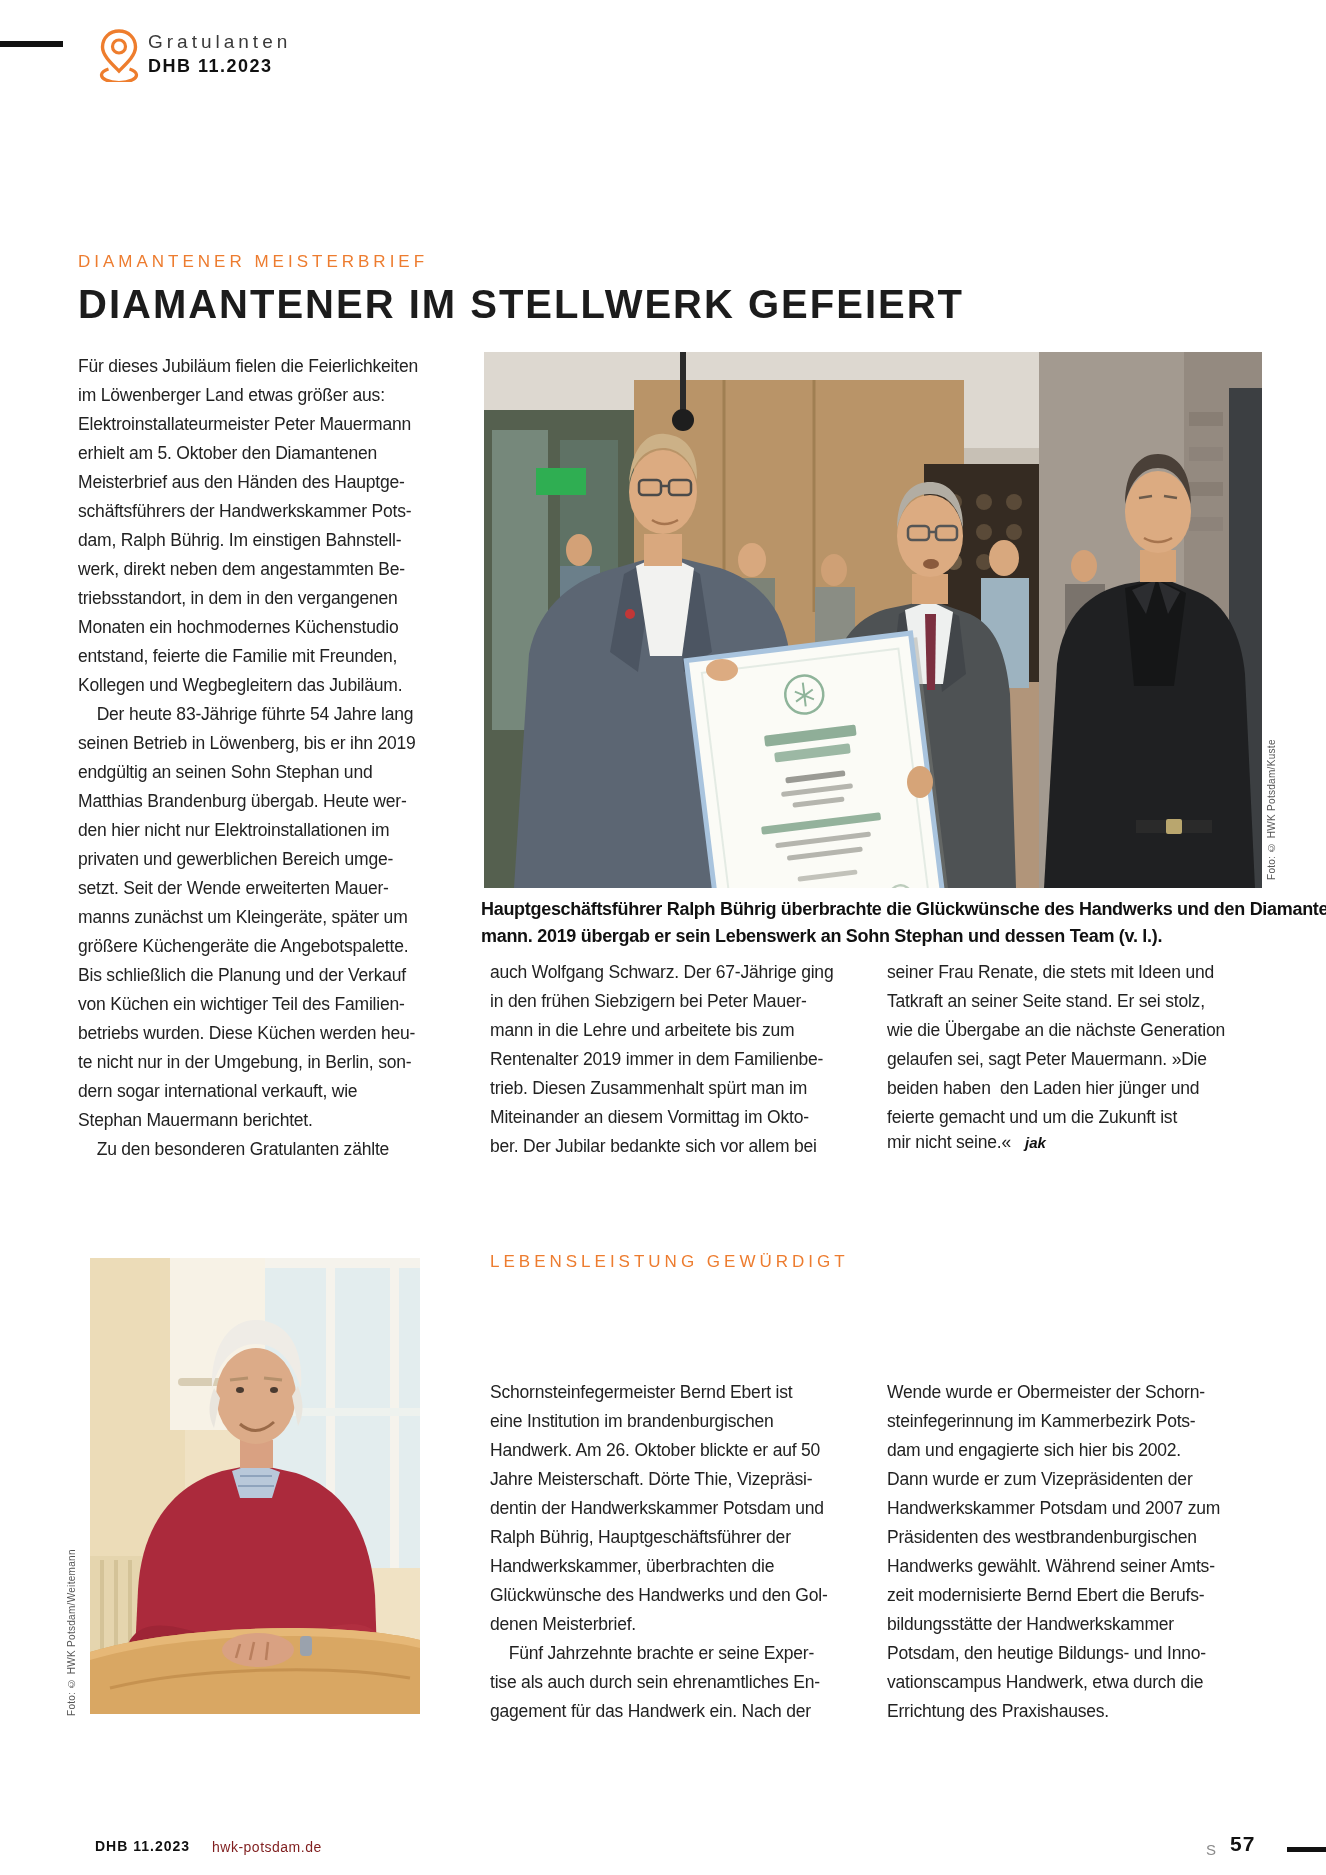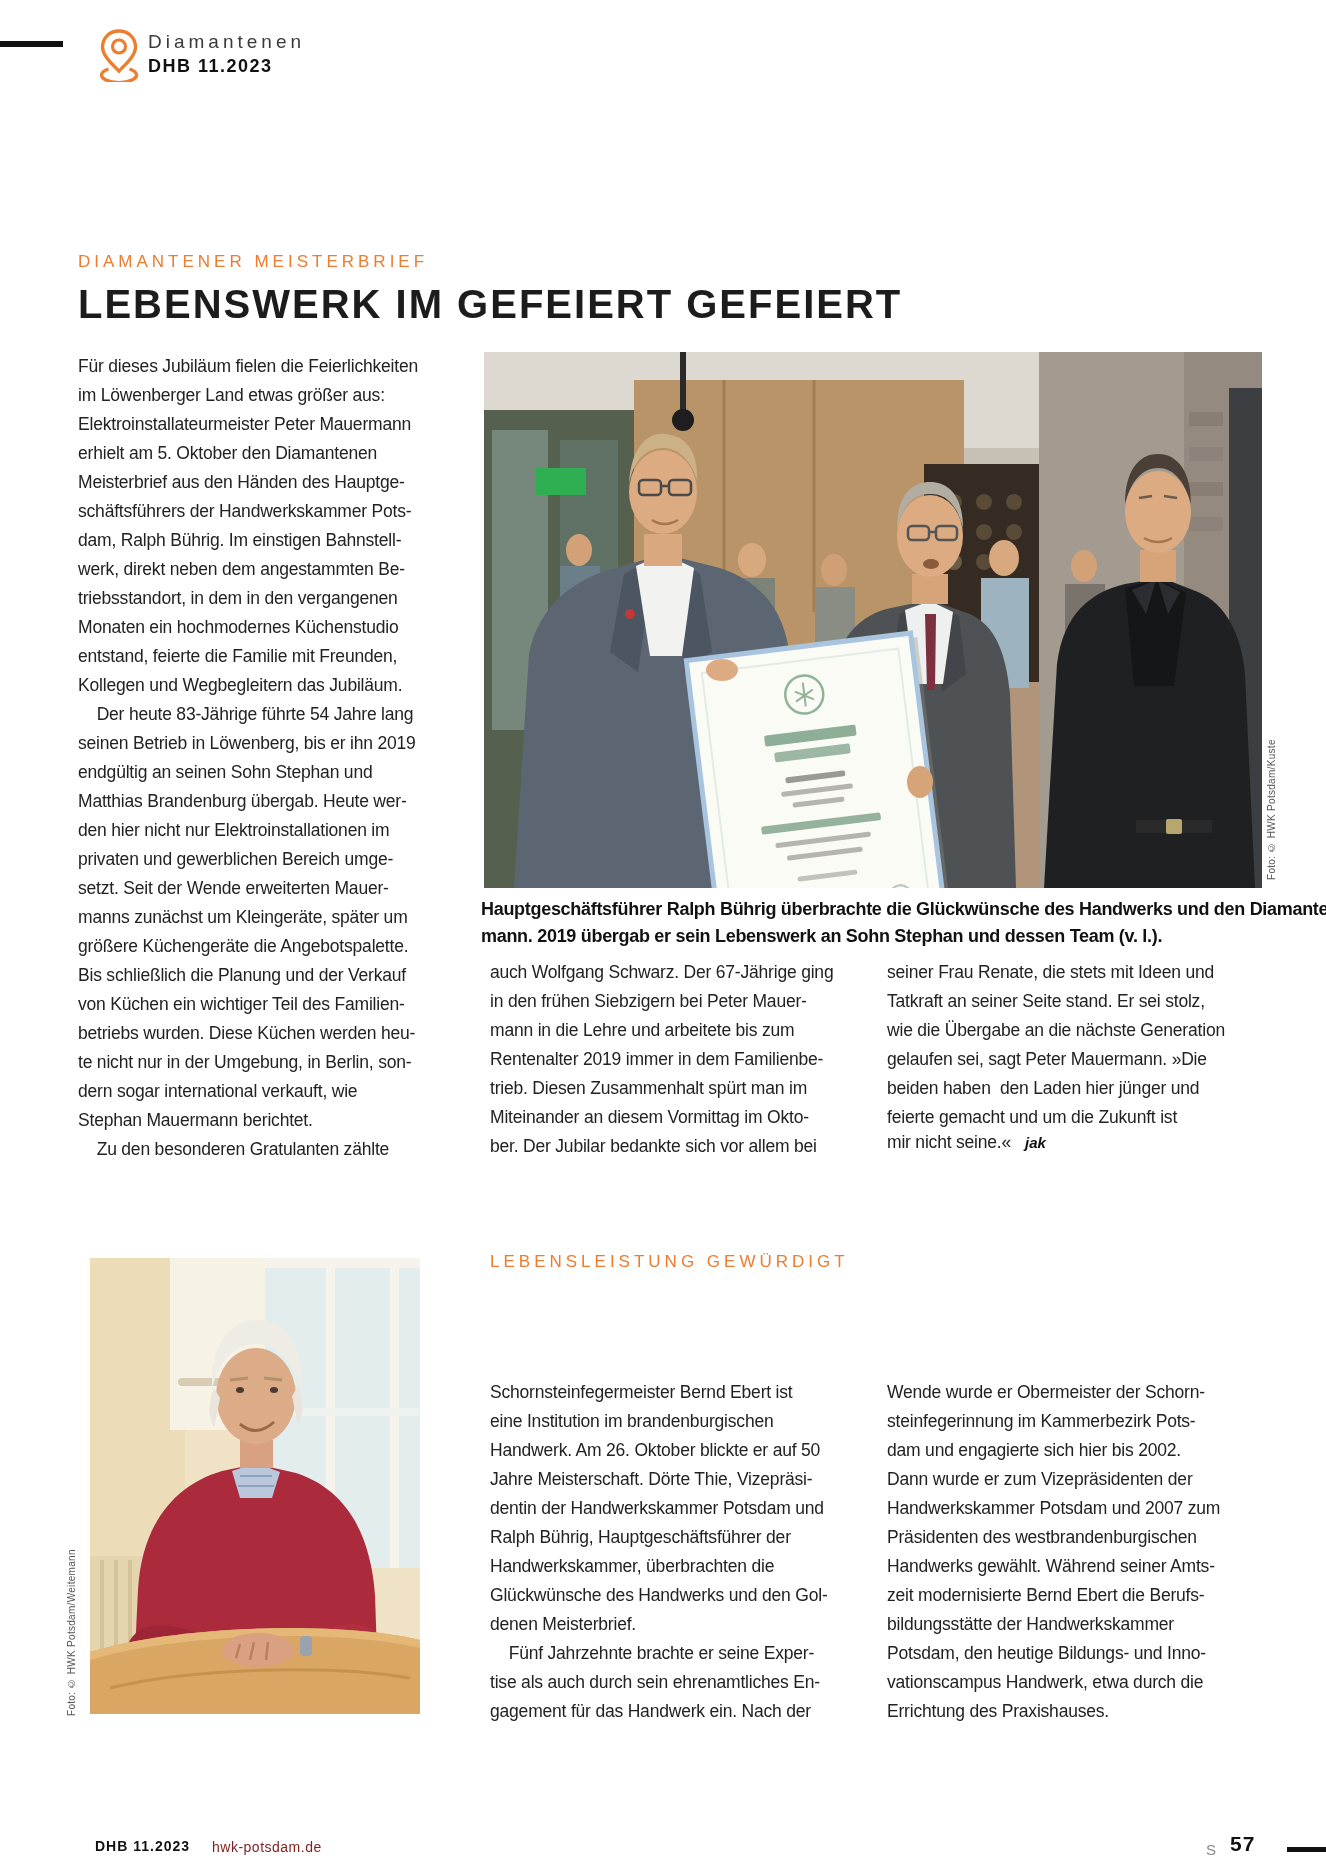--- a/index.html
+++ b/index.html
@@ -32,25 +32,25 @@
 <div class="page">
 
   <div class="abs topbar"></div>
   <div class="abs" style="left:96px;top:28px;width:46px;height:54px;">
     <svg width="46" height="54" viewBox="0 0 46 54">
       <path d="M23 3 C32.5 3 39.5 10 39.5 19 C39.5 27.5 30.5 35.5 23 43 C15.5 35.5 6.5 27.5 6.5 19 C6.5 10 13.5 3 23 3 Z" fill="none" stroke="#ee7d2d" stroke-width="3.4"></path>
       <circle cx="23" cy="18.5" r="6.5" fill="none" stroke="#ee7d2d" stroke-width="3.2"></circle>
       <path d="M12.5 41 A17.5 7.5 0 1 0 33.5 41" fill="none" stroke="#ee7d2d" stroke-width="3.2"></path>
     </svg>
   </div>
-  <div class="abs brand">Diamantenen</div>
+  <div class="abs brand">Gratulanten</div>
   <div class="abs issue">DHB 11.2023</div>
 
   <div class="abs kicker" style="left:78px;top:252px;">DIAMANTENER MEISTERBRIEF</div>
-  <div class="abs h1">LEBENSWERK IM GEFEIERT GEFEIERT</div>
+  <div class="abs h1">DIAMANTENER IM STELLWERK GEFEIERT</div>
 
   <div class="abs body-col" style="left:78px;top:352px;width:388px;">Für dieses Jubiläum fielen die Feierlichkeiten
 im Löwenberger Land etwas größer aus:
 Elektroinstallateurmeister Peter Mauermann
 erhielt am 5. Oktober den Diamantenen
 Meisterbrief aus den Händen des Hauptge-
 schäftsführers der Handwerkskammer Pots-
 dam, Ralph Bührig. Im einstigen Bahnstell-
 werk, direkt neben dem angestammten Be-
 triebsstandort, in dem in den vergangenen

